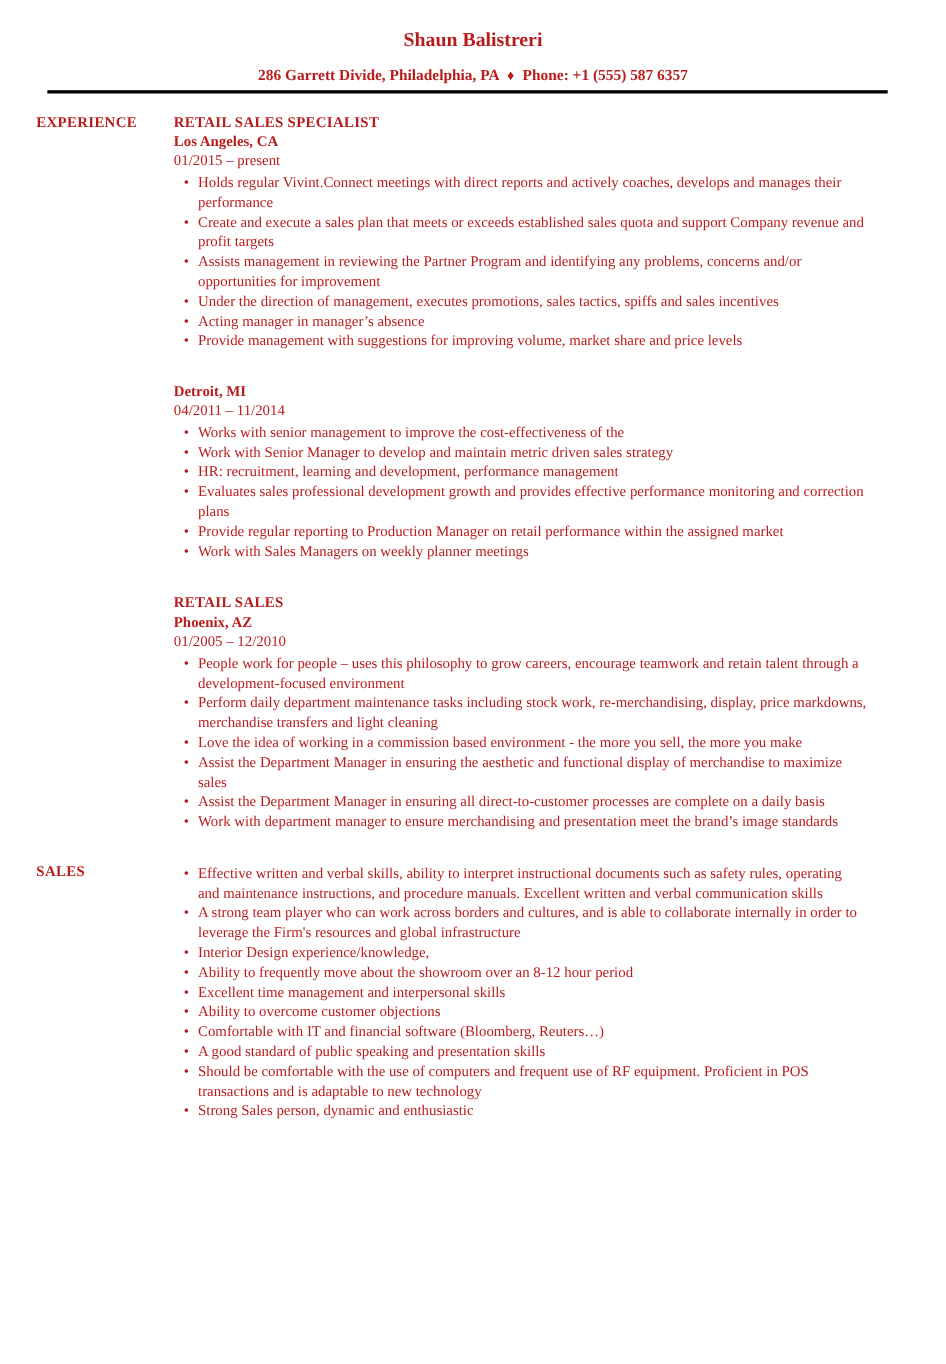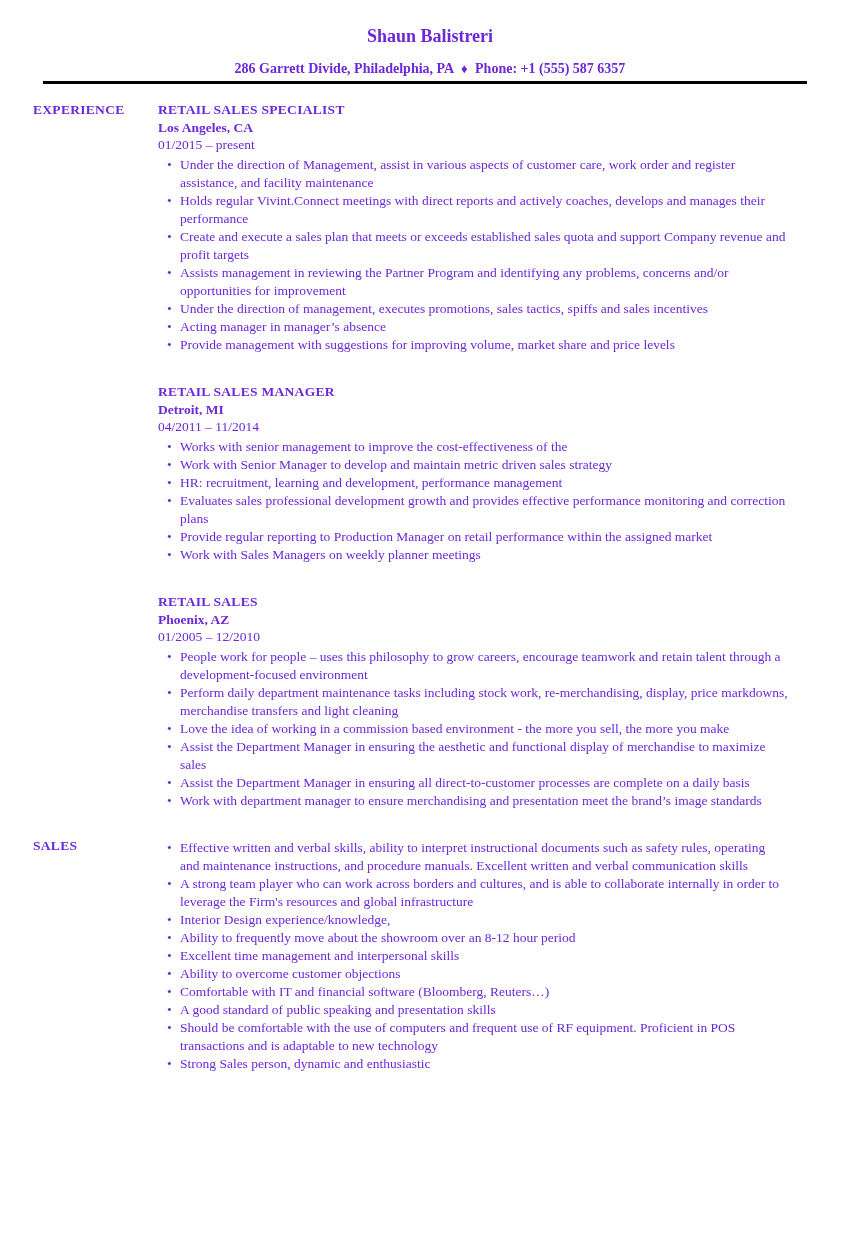--- a/index.html
+++ b/index.html
@@ -1,21 +1,21 @@
 <!DOCTYPE html>
 <html><head>
 <meta charset="utf-8">
 <style>
   html, body { margin: 0; padding: 0; background: #ffffff; }
   .page {
     width: 860px;
     min-height: 1240px;
     box-sizing: border-box;
     background: #ffffff;
-    color: #6d28d9;
+    color: #b91c1c;
     font-family: "Liberation Serif", "DejaVu Serif", serif;
     font-size: 13.5px;
     overflow: hidden;
   }
   
   .name {
     margin: 26px 0 0 0;
     text-align: center;
     font-size: 18px;
     font-weight: bold;
@@ -105,32 +105,30 @@
 
     <section class="section">
       <div class="sec-label">EXPERIENCE</div>
       <div class="sec-content">
 
         <article class="job">
           <h2 class="job-title">RETAIL SALES SPECIALIST</h2>
           <h3 class="job-location">Los Angeles, CA</h3>
           <div class="job-dates">01/2015 – present</div>
           <ul class="bullets">
-              <li>Under the direction of Management, assist in various aspects of customer care, work order and register assistance, and facility maintenance</li>
               <li>Holds regular Vivint.Connect meetings with direct reports and actively coaches, develops and manages their performance</li>
               <li>Create and execute a sales plan that meets or exceeds established sales quota and support Company revenue and profit targets</li>
               <li>Assists management in reviewing the Partner Program and identifying any problems, concerns and/or opportunities for improvement</li>
               <li>Under the direction of management, executes promotions, sales tactics, spiffs and sales incentives</li>
               <li>Acting manager in manager’s absence</li>
               <li>Provide management with suggestions for improving volume, market share and price levels</li>
             </ul>
         </article>
 
         <article class="job">
-          <h2 class="job-title">RETAIL SALES MANAGER</h2>
           <h3 class="job-location">Detroit, MI</h3>
           <div class="job-dates">04/2011 – 11/2014</div>
           <ul class="bullets">
               <li>Works with senior management to improve the cost-effectiveness of the</li>
               <li>Work with Senior Manager to develop and maintain metric driven sales strategy</li>
               <li>HR: recruitment, learning and development, performance management</li>
               <li>Evaluates sales professional development growth and provides effective performance monitoring and correction plans</li>
               <li>Provide regular reporting to Production Manager on retail performance within the assigned market</li>
               <li>Work with Sales Managers on weekly planner meetings</li>
             </ul>

